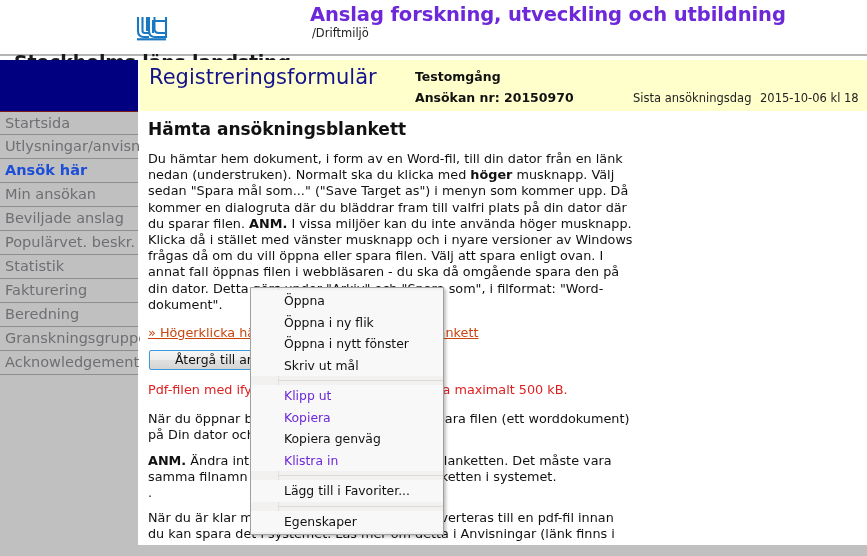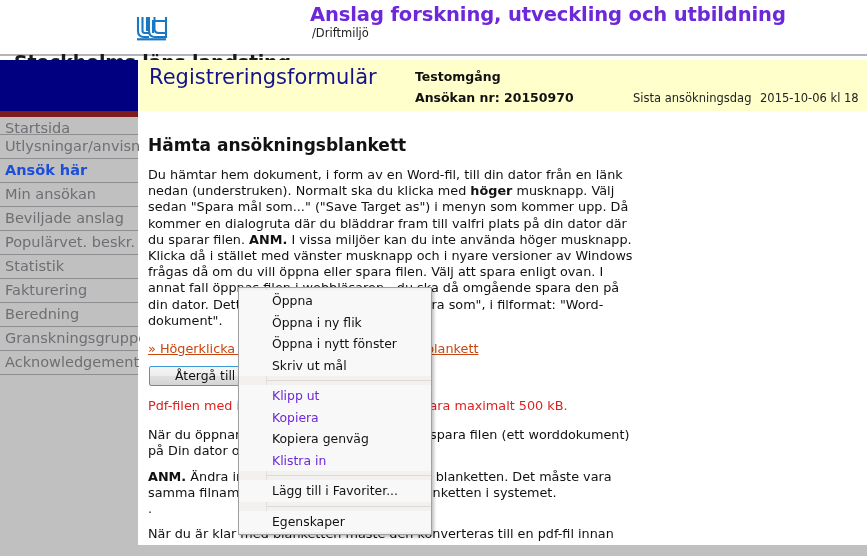--- a/index.html
+++ b/index.html
@@ -124,36 +124,36 @@
     height: 24px;
     line-height: 23px;
     padding-left: 5px;
     font-size: 14.5px;
     color: #6f6f73;
     border-bottom: 1px solid #8e8e92;
     white-space: nowrap;
     cursor: pointer;
     background: transparent;
   }
-  .nav-item:first-child { border-top: 6px solid #7f1d1d; }
+  .nav-item:first-child { border-top: 1px solid #7f1d1d; }
   .nav-item.active {
     color: #1d4ed8;
     font-weight: bold;
   }
 
   
   .content {
     position: absolute;
     left: 140px; top: 111px;
     width: 500px; height: 434px;
     background: #ffffff;
     padding: 4px 6px 0 8px;
   }
   .content h1 {
-    margin: 20px 0 12px 0;
+    margin: 4px 0 12px 0;
     font-size: 17px;
     font-weight: bold;
     color: #111111;
   }
   .body-text {
     font-size: 12.8px;
     line-height: 16.2px;
     color: #111111;
     margin: 0 0 9px 0;
   }
@@ -186,21 +186,21 @@
   .red-note {
     font-size: 12.8px;
     line-height: 16.2px;
     color: #e02020;
     margin: 0 0 13px 0;
   }
 
   
   .ctxmenu {
     position: absolute;
-    left: 238px; top: 287px;
+    left: 250px; top: 287px;
     width: 194px;
     background: #f2f1f0;
     border: 1px solid #a0a0a0;
     box-shadow: 2px 2px 3px rgba(0,0,0,0.25);
     font-size: 12.4px;
     color: #111111;
     padding: 2px 0 2px 0;
     z-index: 50;
   }
   .ctxmenu::before {

